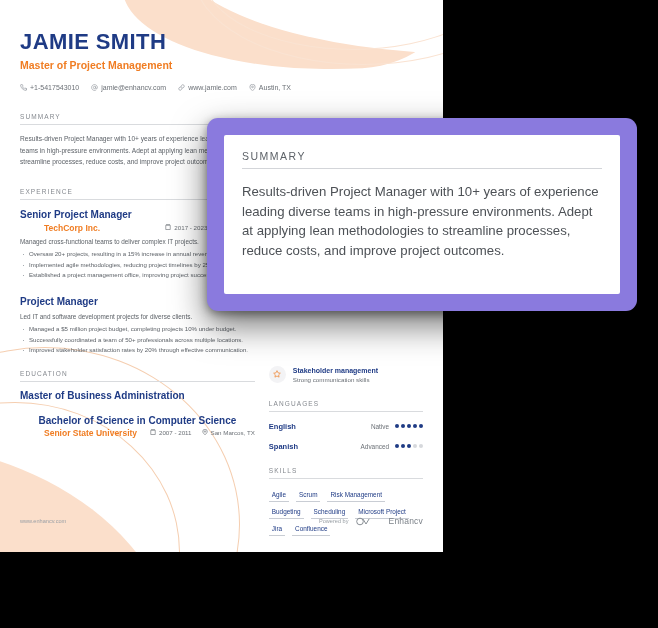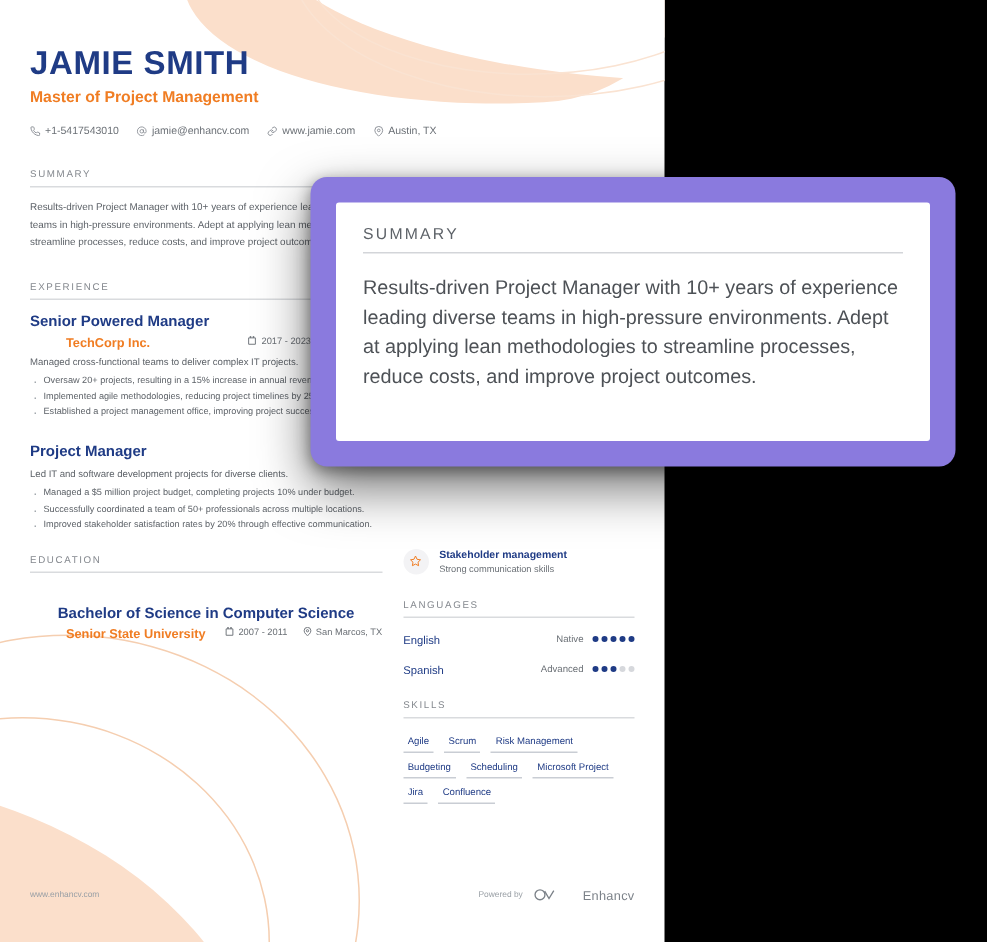--- a/index.html
+++ b/index.html
@@ -7,21 +7,21 @@
     width: 658px; height: 628px;
     background: #000000;
     font-family: "Liberation Sans", sans-serif;
     overflow: hidden;
   }
   #stage { position: relative; width: 658px; height: 628px; background: #000; }
 
   
   .resume {
     position: absolute; left: 0; top: 0;
-    width: 443px; height: 628px;
+    width: 443px; height: 552px;
     background: #ffffff;
     overflow: hidden;
   }
 
   
   .wave-top {
     position: absolute; right: -10px; top: -78px;
     width: 330px; height: 150px;
     background: #fbdfcb;
     border-bottom-left-radius: 100% 86%;
@@ -109,21 +109,21 @@
   
   .ach { display: flex; gap: 7px; margin-bottom: 11px; align-items: flex-start; }
   .ach-badge {
     width: 17px; height: 17px; border-radius: 50%; background: #f3f3f5;
     flex: 0 0 auto; display: flex; align-items: center; justify-content: center;
   }
   .ach-t { font-size: 7px; font-weight: bold; color: #1f3b85; line-height: 1.3; }
   .ach-s { font-size: 6.2px; color: #6b7076; margin-top: 1px; line-height: 1.3; }
 
   .lang-row { display: flex; align-items: center; margin-bottom: 11px; }
-  .lang-name { font-size: 7.5px; font-weight: normal; color: #1f3b85; }
+  .lang-name { font-size: 7.5px; font-weight: bold; color: #1f3b85; }
   .lang-right { margin-left: auto; display: flex; align-items: center; gap: 6px; }
   .lang-level { font-size: 6.4px; color: #6b7076; }
   .dots { display: flex; gap: 2px; }
   .dot { width: 4px; height: 4px; border-radius: 50%; background: #d6d8dc; }
   .dot.on { background: #1f3b85; }
 
   .skills-wrap { display: flex; flex-wrap: wrap; gap: 4px 7px; }
   .skill {
     font-size: 6.4px; color: #1f3b85; padding: 2px 3px 3px 3px;
     border-bottom: 1px solid #c9cdd4;
@@ -234,21 +234,21 @@
 
       <div class="body">
 
         <div class="col-left">
 
           <div class="sec">
             <div class="sec-title">EXPERIENCE</div>
             <div class="sec-body">
 
               <div class="entry">
-                <div class="entry-title">Senior Powered Manager</div>
+                <div class="entry-title">Senior Project Manager</div>
                 <div class="entry-meta">
                   <div class="entry-org">TechCorp Inc.</div>
                   <div class="meta-right">
                     <div class="meta-chip">
                       <span>
                         <svg width="6" height="6" viewBox="0 0 24 24" fill="#6b7076">
                             <path d="M7 1h2v3H7zM15 1h2v3h-2zM3 5h18v17H3z" fill="none" stroke="#6b7076" stroke-width="2.5"></path>
                           </svg>
                       </span>
                       <span>2017 - 2023</span>
@@ -283,20 +283,21 @@
               </div>
 
             </div>
           </div>
 
           <div class="sec" style="margin-top:10px;">
             <div class="sec-title">EDUCATION</div>
             <div class="sec-body">
 
               <div class="edu-entry">
+                <div class="edu-title">Master of Business Administration</div>
               </div>
 
               <div class="edu-entry" style="margin-top:14px;text-align:center;">
                 <div class="edu-title">Bachelor of Science in Computer Science</div>
                 <div class="entry-meta">
                   <div class="entry-org">Senior State University</div>
                   <div class="meta-right">
                     <div class="meta-chip">
                       <span>
                         <svg width="6" height="6" viewBox="0 0 24 24" fill="none">

